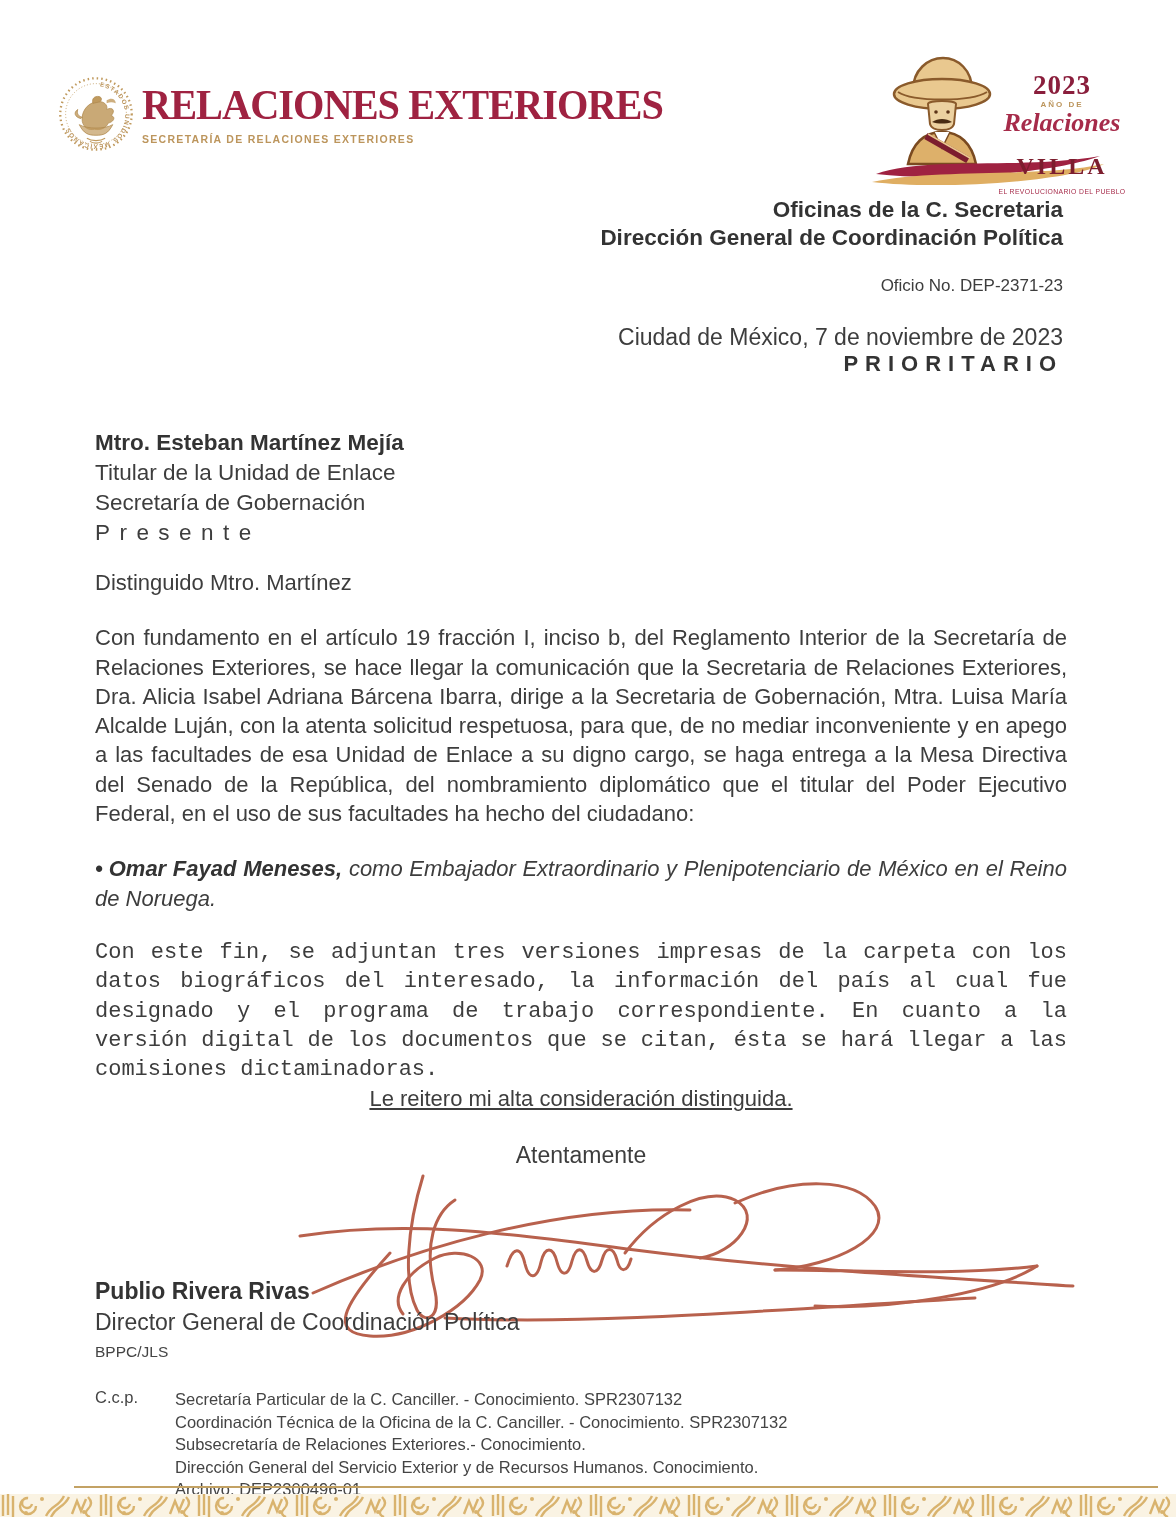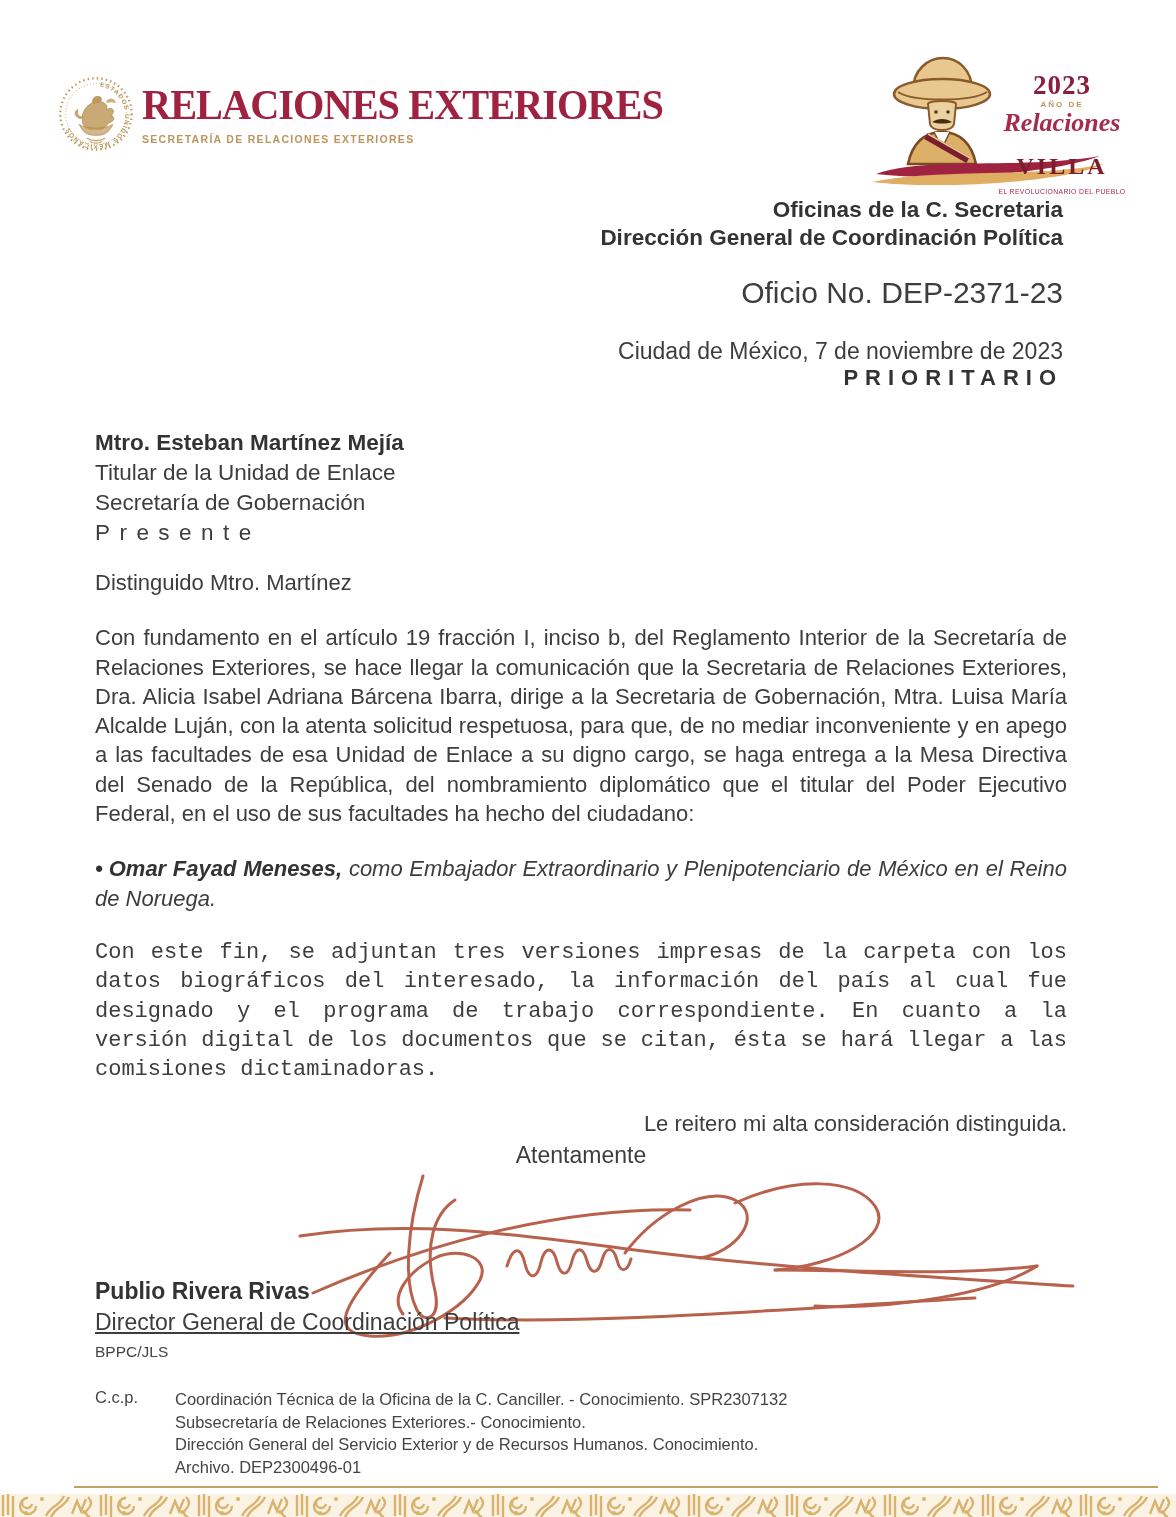--- a/index.html
+++ b/index.html
@@ -30,43 +30,43 @@
   .villa-art{position:absolute;left:0;top:0;}
   .villa-text{position:absolute;left:128px;top:20px;width:132px;text-align:center;line-height:1;}
   .villa-year{font-family:"Liberation Serif", serif;font-weight:bold;font-size:27px;color:#8a1e3c;letter-spacing:1px;}
   .villa-anode{font-size:8px;font-weight:bold;color:#bc955c;letter-spacing:2px;margin-top:2px;}
   .villa-first{font-family:"Liberation Serif", serif;font-style:italic;font-weight:bold;font-size:26px;color:#a62b4a;margin-top:1px;}
   .villa-last{font-family:"Liberation Serif", serif;font-weight:bold;font-size:24px;color:#7c1d2e;letter-spacing:3px;margin-top:18px;text-align:center;}
   .villa-tagline{font-size:6.8px;color:#a62b4a;letter-spacing:.4px;margin-top:11px;white-space:nowrap;}
   
   .meta{position:absolute;right:113px;top:196px;text-align:right;}
   .meta .office{font-weight:bold;font-size:22.5px;color:#333;line-height:28px;}
-  .meta .oficio{font-size:30px;margin-top:24px;color:#3d3d3d;}
+  .meta .oficio{font-size:17px;margin-top:24px;color:#3d3d3d;}
   .meta .dateline{font-size:23px;margin-top:28px;color:#3d3d3d;}
   .meta .priority{font-weight:bold;font-size:22px;letter-spacing:7px;color:#333;}
   
   .recipient{position:absolute;left:95px;top:428px;font-size:22.5px;line-height:30px;}
   .recipient .name{font-weight:bold;color:#333;}
   .recipient .presente{letter-spacing:.42em;}
   
   .bodytext{position:absolute;left:95px;top:568px;width:972px;font-size:22px;}
   .salutation{margin:0 0 0 0;}
   .para{margin:0;text-align:justify;line-height:29.3px;}
   .p1{margin-top:26px;}
   .bullet-line{margin-top:26px;font-style:italic;}
   .p2{margin-top:25px;font-family:Liberation Mono, monospace;}
-  .p3{margin-top:25px;text-align:right;}
+  .p3{text-align:center;text-decoration:underline;}
   .b{font-weight:bold;color:#333;}
   .bullet-marker{font-weight:bold;margin-right:6px;}
   
   .closing{position:absolute;left:95px;top:1142px;width:972px;text-align:center;font-size:23px;}
   .sig-svg{position:absolute;left:295px;top:1158px;pointer-events:none;}
   .signer{position:absolute;left:95px;top:1276px;width:972px;text-align:left;line-height:31px;}
   .signer .name{font-weight:bold;font-size:23px;color:#333;}
-  .signer .title{font-size:23px;color:#3d3d3d;text-decoration:underline;}
+  .signer .title{font-size:23px;color:#3d3d3d;}
   
   .initials{position:absolute;left:95px;top:1343px;font-size:15.5px;color:#444;}
   .ccp{position:absolute;left:95px;top:1388px;display:flex;font-size:16.5px;color:#444;}
   .ccp-label{width:80px;flex:0 0 80px;}
   .ccp-list{}
   .ccp-item{line-height:22.5px;}
   
   .gold-line{position:absolute;left:74px;top:1486px;width:1084px;height:2px;background:#c3a264;}
   .pattern-band{position:absolute;left:0;top:1494px;width:1176px;height:23px;}
 </style>
@@ -179,20 +179,21 @@
   <div class="signer">
     <div class="name">Publio Rivera Rivas</div>
     <div class="title">Director General de Coordinación Política</div>
   </div>
 
   <div class="initials">BPPC/JLS</div>
 
   <div class="ccp">
     <div class="ccp-label">C.c.p.</div>
     <div class="ccp-list">
+      <div class="ccp-item">Secretaría Particular de la C. Canciller. - Conocimiento. SPR2307132</div>
       <div class="ccp-item">Coordinación Técnica de la Oficina de la C. Canciller. - Conocimiento. SPR2307132</div>
       <div class="ccp-item">Subsecretaría de Relaciones Exteriores.- Conocimiento.</div>
       <div class="ccp-item">Dirección General del Servicio Exterior y de Recursos Humanos. Conocimiento.</div>
       <div class="ccp-item">Archivo. DEP2300496-01</div>
     </div>
   </div>
 
   <div class="gold-line"></div>
 
   <svg class="pattern-band" width="1176" height="23" viewBox="0 0 1176 23" preserveAspectRatio="none">

